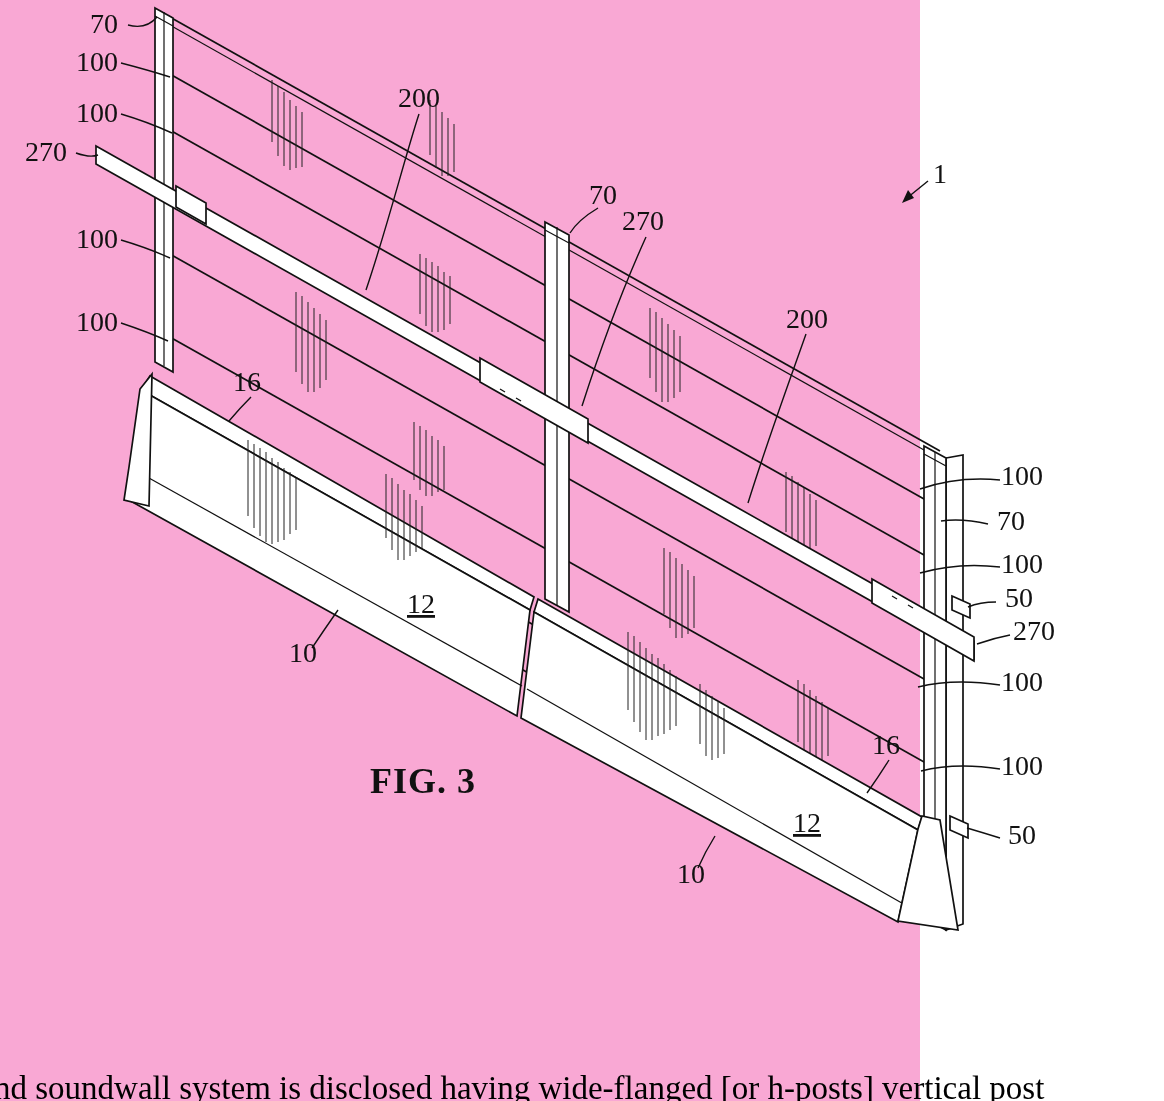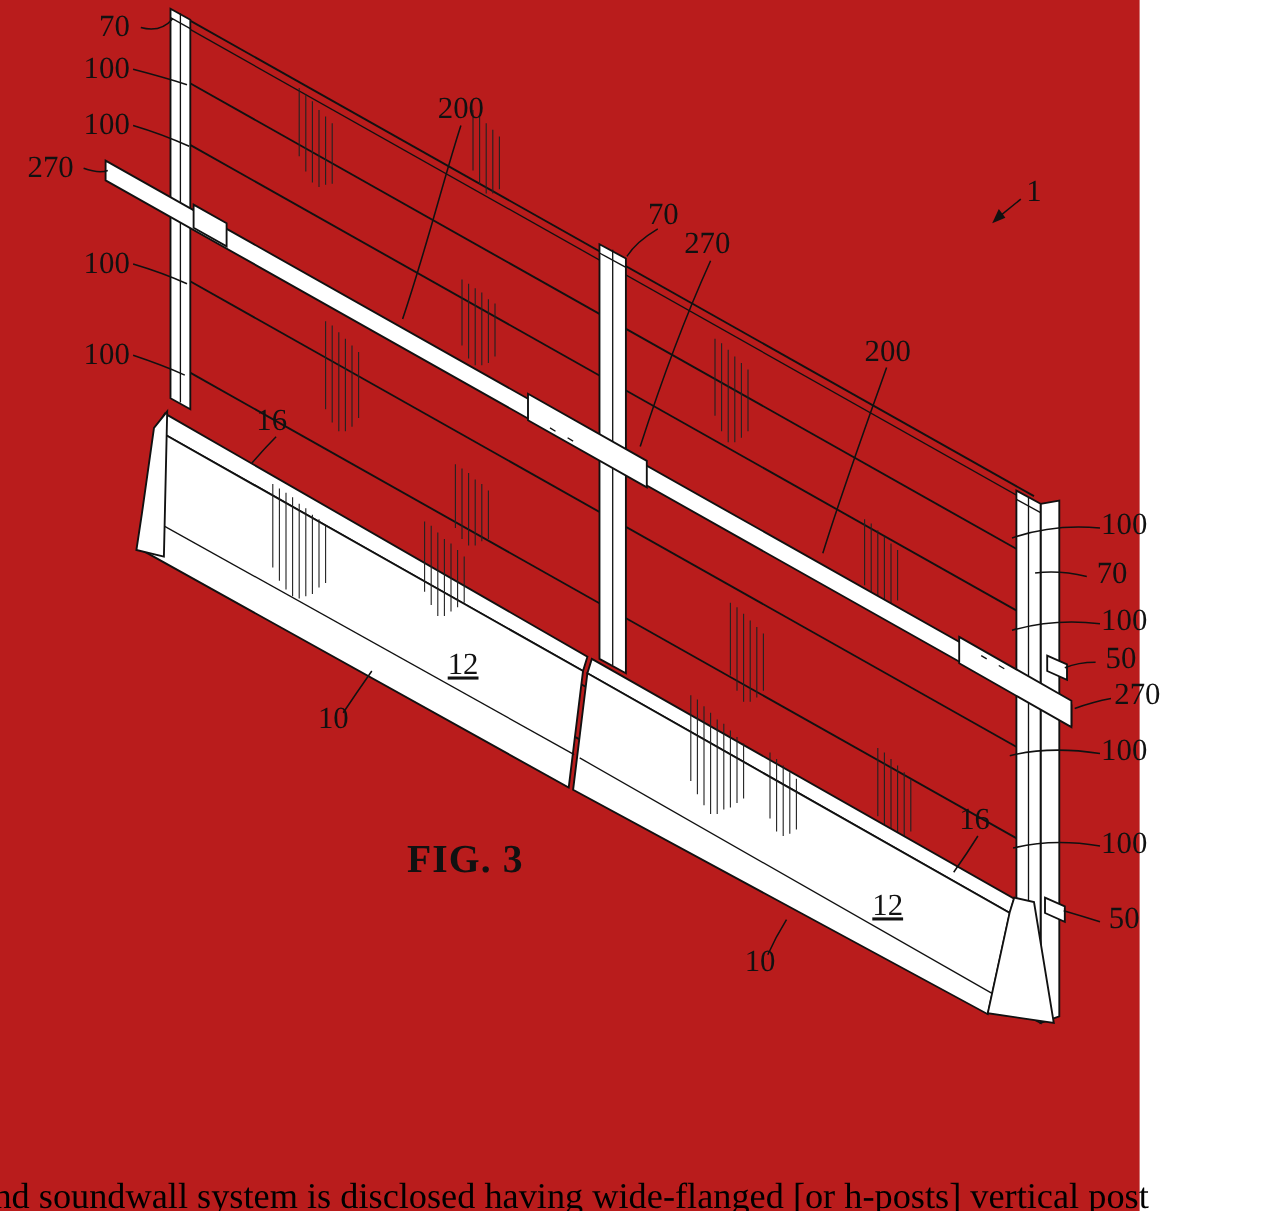--- a/index.html
+++ b/index.html
@@ -1,20 +1,20 @@
 <!DOCTYPE html>
 <html><head>
 <meta charset="utf-8">
 <style>
   html,body{margin:0;padding:0;}
   body{
     width:1164px;height:1101px;overflow:hidden;background:#fff;
     font-family:"Liberation Serif", serif;
   }
-  .page{position:relative;width:1036px;height:1101px;background:#b91c1c;}
+  .page{position:relative;width:920px;height:1101px;background:#f9a8d4;}
   svg{position:absolute;left:0;top:0;}
   .ln{stroke:#111;stroke-width:1.7;fill:none;}
   .thin{stroke:#111;stroke-width:1.2;fill:none;}
   .solid{stroke:#111;stroke-width:1.7;fill:#fff;}
   .hatch{stroke:#222;stroke-width:1;fill:none;}
   .leader{stroke:#111;stroke-width:1.4;fill:none;}
   .lbl{font-family:"Liberation Serif",serif;font-size:28px;fill:#111;}
   .lbl-u{text-decoration:underline;}
   .cap{font-family:"Liberation Serif",serif;font-size:36px;font-weight:600;fill:#111;letter-spacing:1px;}
   .bottom-text{

